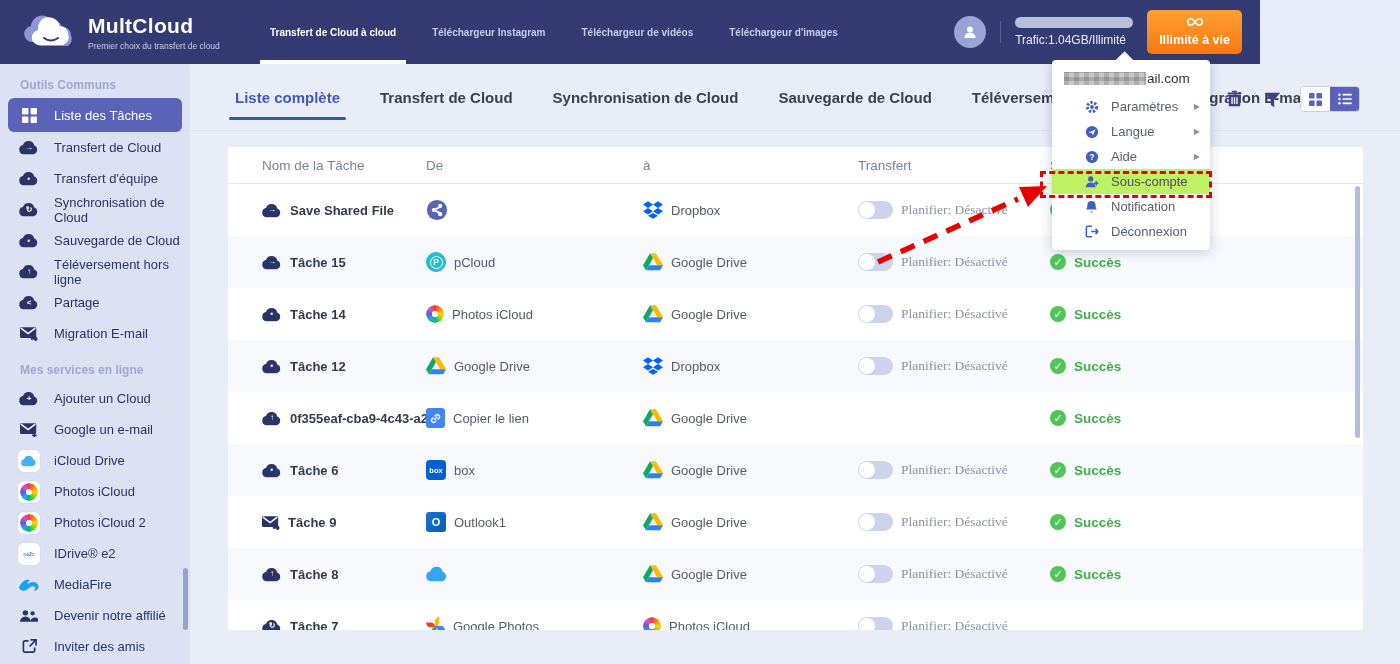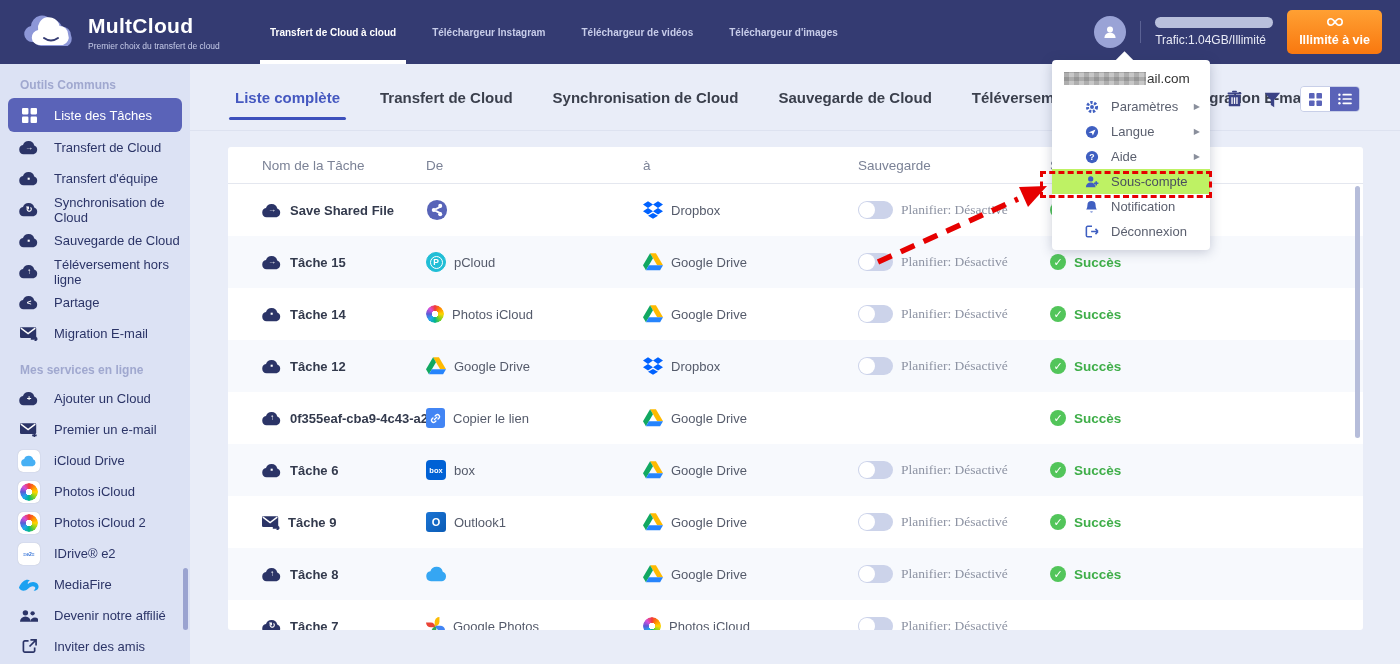--- a/index.html
+++ b/index.html
@@ -1,20 +1,20 @@
 <!DOCTYPE html>
 <html><head>
 <meta charset="utf-8">
 <style>
   * { margin:0; padding:0; box-sizing:border-box; }
   html,body { width:1400px; height:664px; overflow:hidden; font-family:"Liberation Sans", sans-serif; background:#e8ecf8; }
   .page { position:relative; width:1400px; height:664px; }
 
   
-  .header { position:absolute; top:0; left:0; width:1400px; height:64px; background:#343b72; display:flex; align-items:center; z-index:5; }
+  .header { position:absolute; top:0; left:0; width:1260px; height:64px; background:#343b72; display:flex; align-items:center; z-index:5; }
   .brand { display:flex; align-items:center; margin-left:22px; width:230px; }
   .brand-cloud { position:relative; width:56px; height:40px; margin-right:10px; }
   .brand-text .brand-name { color:#fff; font-size:21px; font-weight:bold; letter-spacing:.3px; }
   .brand-text .brand-tag { color:#c6cbe8; font-size:8.5px; margin-top:3px; }
   .topnav { display:flex; align-items:stretch; height:64px; }
   .topnav-item { position:relative; display:flex; align-items:center; padding:0 18px; color:#c7cce9; font-size:10px; font-weight:bold; cursor:pointer; }
   .topnav-item.active { color:#ffffff; }
   .topnav-item.active::after { content:""; position:absolute; left:8px; right:8px; bottom:0; height:4px; background:#ffffff; }
   .header-right { position:absolute; right:18px; top:0; height:64px; display:flex; align-items:center; gap:14px; }
   .avatar { width:32px; height:32px; border-radius:50%; background:#9aa3d6; display:flex; align-items:center; justify-content:center; cursor:pointer; }
@@ -235,21 +235,21 @@
         <span>Ajouter un Cloud</span>
       </div>
       <div class="side-item">
         <span class="side-ic">
           <svg width="18" height="15" viewBox="0 0 20 16">
             <rect x="0" y="1" width="18" height="12" rx="1.5" fill="#2b3467"></rect>
             <path d="M1 2l8 6 8-6" stroke="#fff" stroke-width="1.6" fill="none"></path>
             <path d="M16 12v5M13.5 14.5h5" stroke="#2b3467" stroke-width="1.8"></path>
           </svg>
         </span>
-        <span>Premier un e-mail</span>
+        <span>Google un e-mail</span>
       </div>
       <div class="side-item">
         <span class="side-ic">
           <span class="tile">
             <svg width="16" height="12" viewBox="0 0 24 17">
               <path d="M5.5 16.5a5.5 5.5 0 0 1-.7-10.9A7 7 0 0 1 18.3 6a5.5 5.5 0 0 1-.8 10.5z" fill="#47b0f4"></path>
             </svg>
           </span>
         </span>
         <span>iCloud Drive</span>
@@ -352,21 +352,21 @@
             </svg>
         </div>
       </div>
     </div>
 
     <div class="card">
       <div class="trow thead" id="thead">
           <div>Nom de la Tâche</div>
           <div>De</div>
           <div>à</div>
-          <div>Sauvegarde</div>
+          <div>Transfert</div>
           <div>Statut</div>
         </div>
       <div id="tbody">
           <div class="trow tbody-row">
             <div class="cell">
               <span class="cloudic">
                 <svg width="20" height="15" viewBox="0 0 24 17">
                   <path d="M5.5 16.5a5.5 5.5 0 0 1-.7-10.9A7 7 0 0 1 18.3 6a5.5 5.5 0 0 1-.8 10.5z" fill="#2b3467"></path>
                 </svg>
                 <i>→</i>

